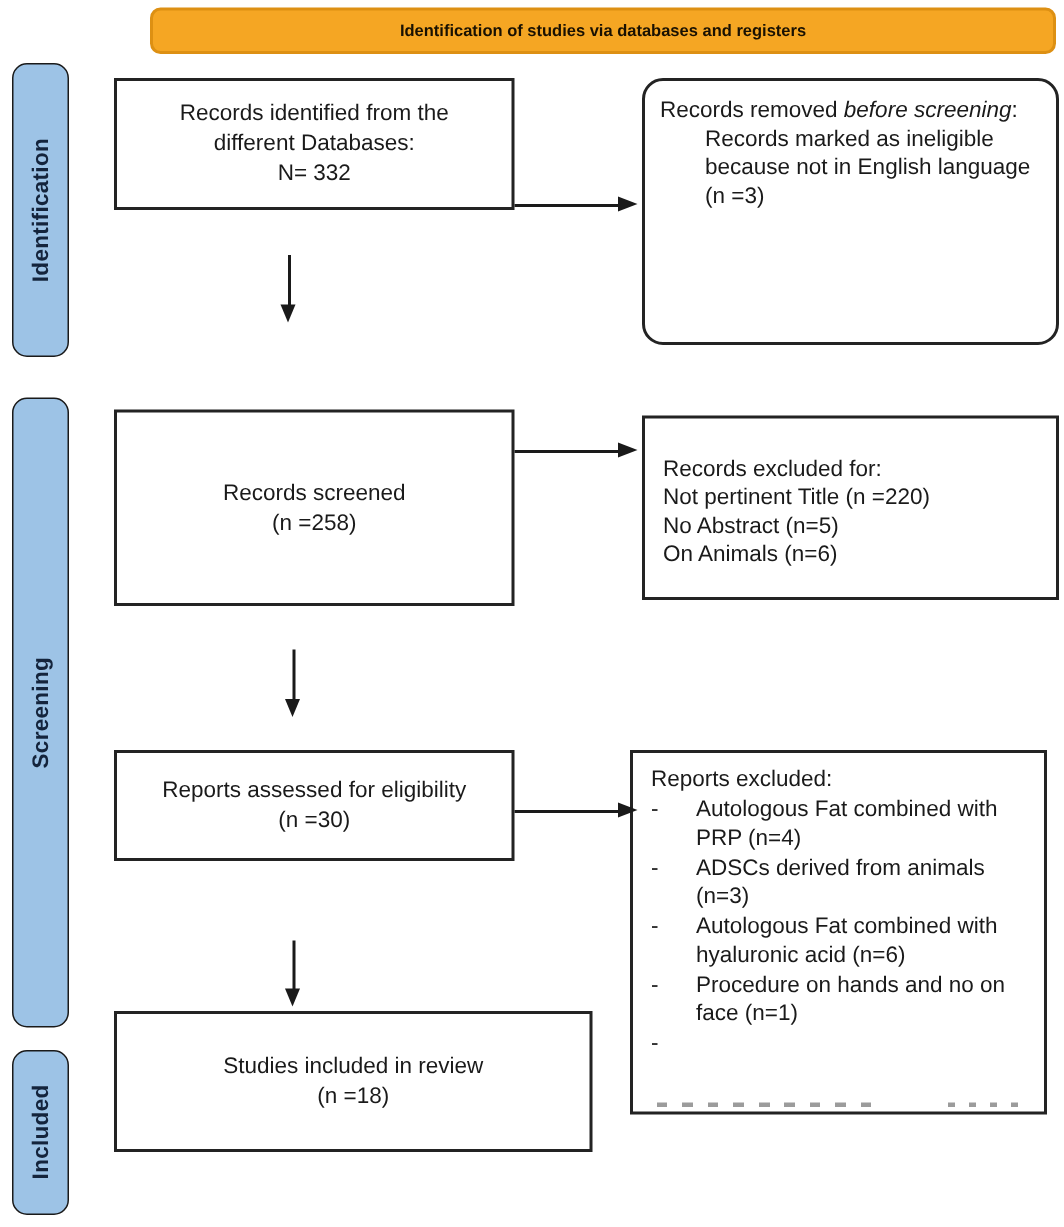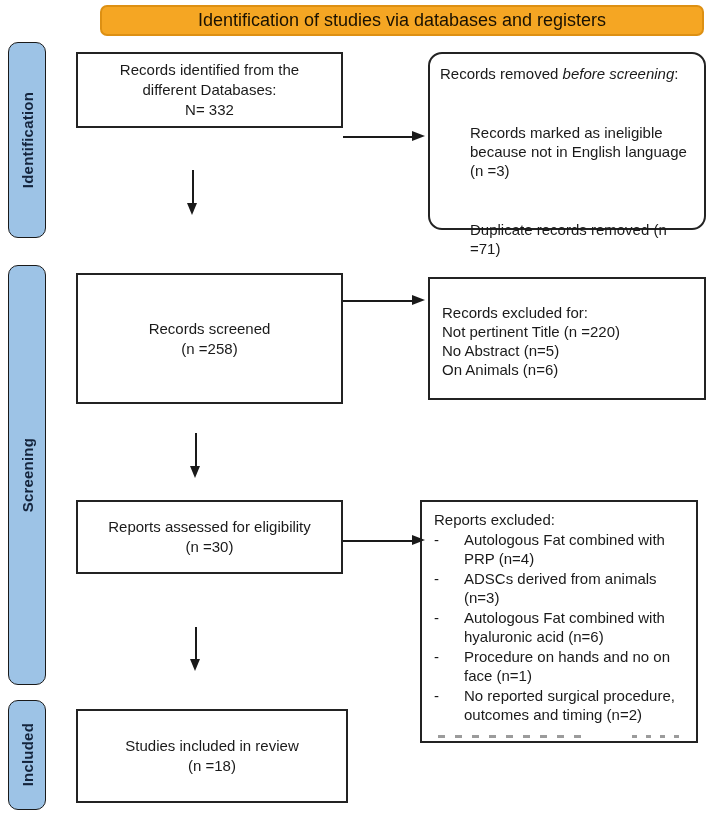--- a/index.html
+++ b/index.html
@@ -6,21 +6,21 @@
   body{font-family:"Liberation Sans","DejaVu Sans",sans-serif;color:#1a1a1a;}
   .canvas{position:relative;width:709px;height:818px;background:#ffffff;overflow:hidden;}
 
   
   .banner{
     position:absolute;left:100px;top:5px;width:604px;height:31px;
     background:var(--banner-bg,#F5A623);
     border:2px solid var(--banner-border,#D78F12);
     border-radius:7px;
     display:flex;align-items:center;justify-content:center;
-    font-weight:normal;font-size:18px;color:#191102;
+    font-weight:bold;font-size:11px;color:#191102;
     box-sizing:border-box;
   }
 
   
   .stage{
     position:absolute;left:8px;width:38px;
     background:var(--stage-bg,#9DC3E6);
     border:1.6px solid #1a1a1a;border-radius:10px;
     display:flex;align-items:center;justify-content:center;
     box-sizing:border-box;
@@ -34,29 +34,29 @@
   .stage-screening{top:265px;height:420px;}
   .stage-included{top:700px;height:110px;}
 
   
   .fbox{
     position:absolute;background:#ffffff;
     border:2px solid #232323;box-sizing:border-box;
     font-size:15px;line-height:20px;color:#1a1a1a;
   }
   .fbox.centered{display:flex;flex-direction:column;align-items:center;justify-content:center;text-align:center;}
-  .box-identified{left:76px;top:52px;width:267px;height:76px;}
+  .box-identified{left:76px;top:52px;width:267px;height:88px;}
   .box-removed{left:428px;top:52px;width:278px;height:178px;padding:10px 6px 0 10px;line-height:19px;border-radius:14px;}
   .box-screened{left:76px;top:273px;width:267px;height:131px;}
   .box-records-excluded{left:428px;top:277px;width:278px;height:123px;padding:24px 6px 0 12px;line-height:19px;}
   .box-assessed{left:76px;top:500px;width:267px;height:74px;}
   .box-reports-excluded{left:420px;top:500px;width:278px;height:243px;padding:8px 6px 0 12px;line-height:19.5px;overflow:hidden;}
-  .box-included{left:76px;top:709px;width:272px;height:94px;}
+  .box-included{left:76px;top:674px;width:319px;height:94px;}
 
-  .indent-item{padding-left:30px;margin-top:40px;}
+  .indent-item{padding-left:30px;}
   .dash-item{display:flex;}
   .dash-item .marker{width:30px;flex:0 0 30px;}
   .dash-item .itxt{flex:1;}
   .italic{font-style:italic;}
 
   
   .clipped-marks{position:absolute;bottom:3px;height:3px;opacity:.55;}
   .clipped-marks.a{left:16px;width:150px;background:repeating-linear-gradient(90deg,#4a4a4a 0 7px,transparent 7px 17px);}
   .clipped-marks.b{left:210px;width:48px;background:repeating-linear-gradient(90deg,#4a4a4a 0 5px,transparent 5px 14px);}
 
@@ -87,21 +87,20 @@
 
   <div class="fbox centered box-identified">
     <div>Records identified from the</div>
     <div>different Databases:</div>
     <div>N= 332</div>
   </div>
 
   <div class="fbox box-removed">
     <div><span>Records removed </span><span class="italic">before screening</span><span>:</span></div>
     <div class="indent-item">Records marked as ineligible because not in English language (n =3)</div>
-    <div class="indent-item">Duplicate records removed (n =71)</div>
   </div>
 
   <div class="fbox centered box-screened">
     <div>Records screened</div>
     <div>(n =258)</div>
   </div>
 
   <div class="fbox box-records-excluded">
     <div>Records excluded for:</div>
     <div>Not pertinent Title (n =220)</div>
@@ -127,21 +126,20 @@
     <div class="dash-item">
       <span class="marker">-</span>
       <span class="itxt">Autologous Fat combined with hyaluronic acid (n=6)</span>
     </div>
     <div class="dash-item">
       <span class="marker">-</span>
       <span class="itxt">Procedure on hands and no on face (n=1)</span>
     </div>
     <div class="dash-item">
       <span class="marker">-</span>
-      <span class="itxt">No reported surgical procedure, outcomes and timing (n=2)</span>
     </div>
     <div class="clipped-marks a"></div>
     <div class="clipped-marks b"></div>
   </div>
 
   <div class="fbox centered box-included">
     <div>Studies included in review</div>
     <div>(n =18)</div>
   </div>
 

